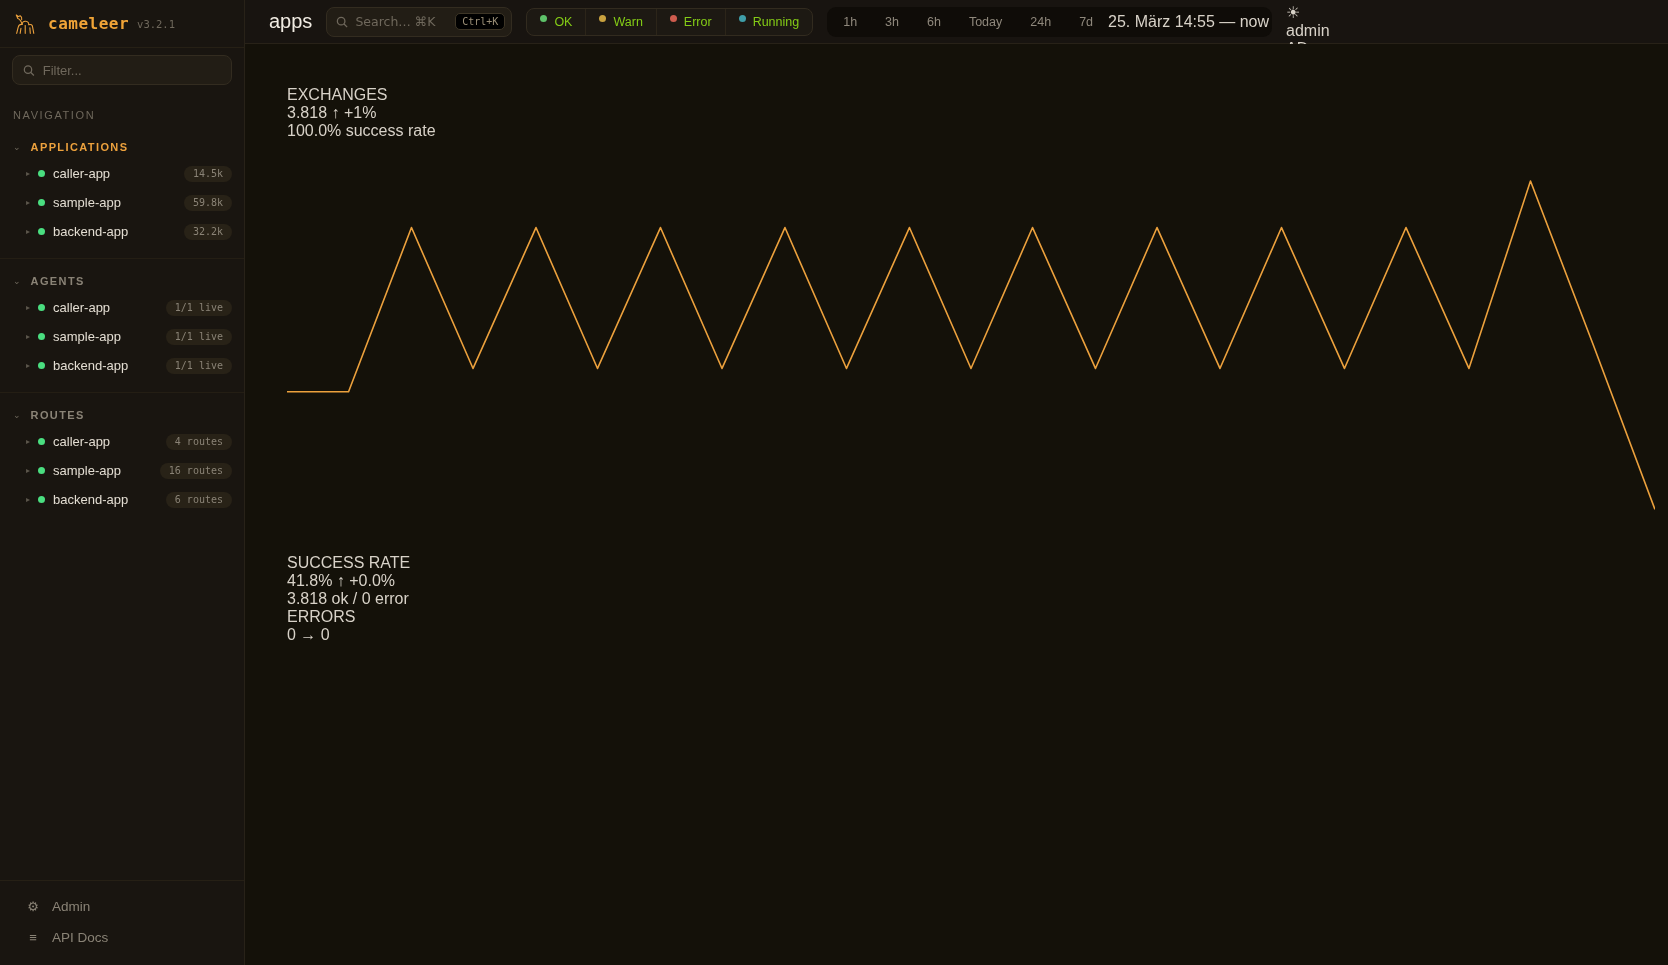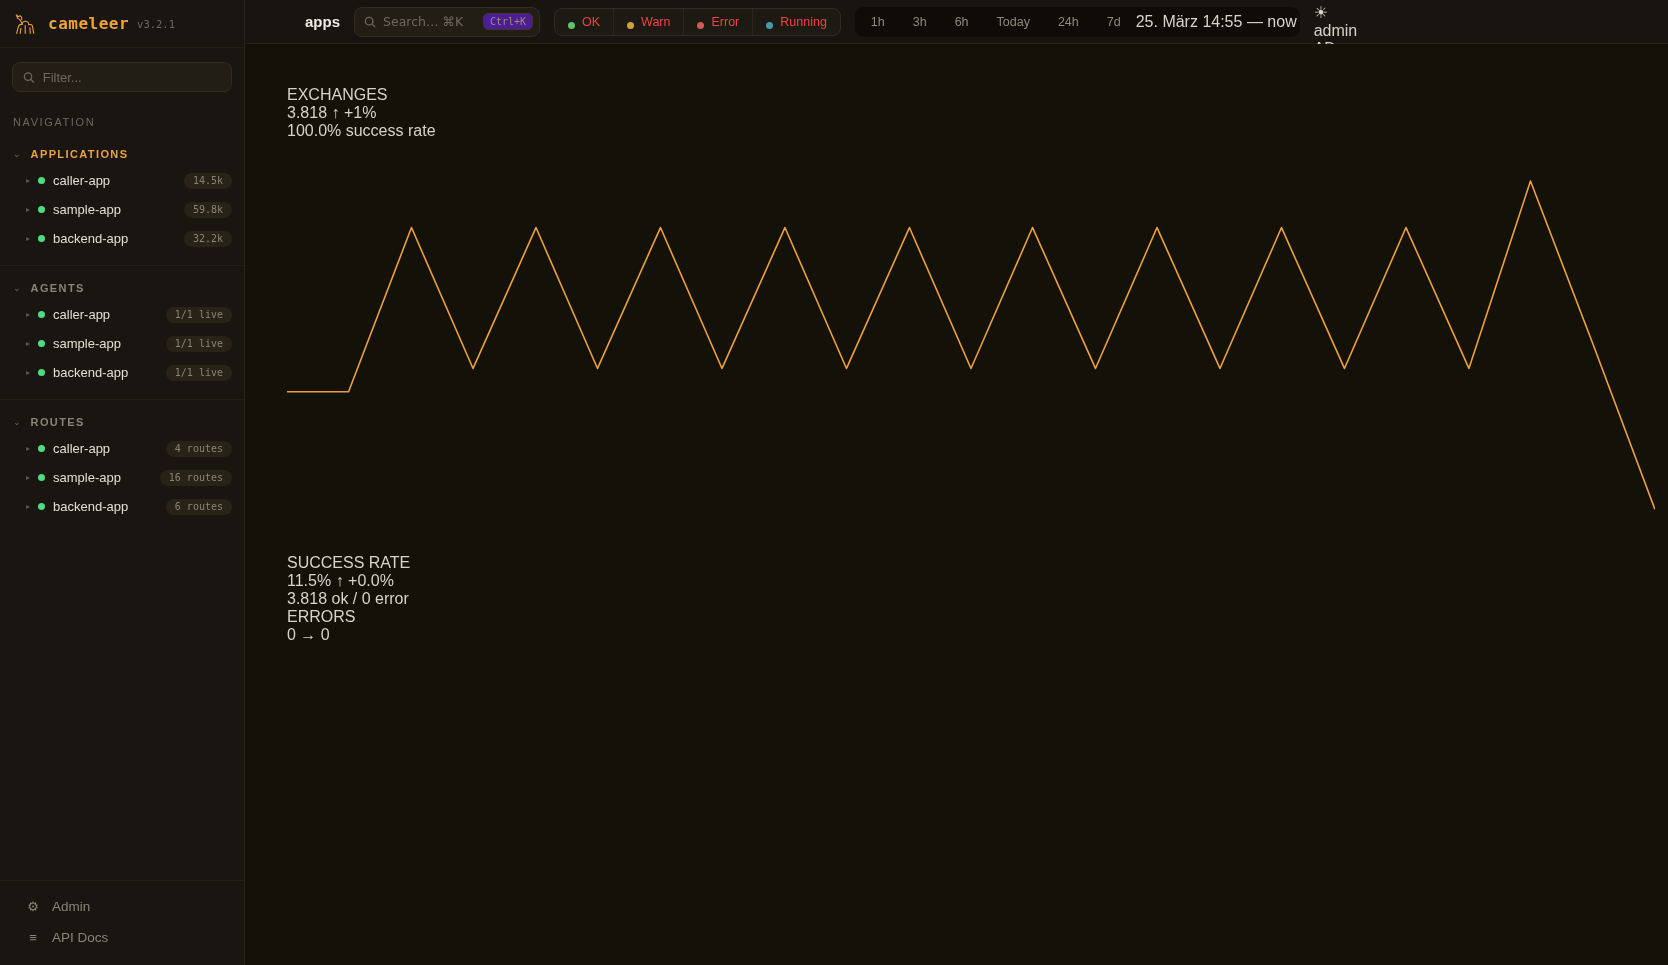--- a/index.html
+++ b/index.html
@@ -11,48 +11,48 @@
   .sidebar { width:245px; flex:0 0 245px; background:#191510; border-right:1px solid #282218; display:flex; flex-direction:column; }
   .right-col { flex:1; display:flex; flex-direction:column; min-width:0; }
   .topbar { height:44px; flex:0 0 44px; background:#181410; border-bottom:1px solid #282218; display:flex; align-items:center; padding:0 14px 0 24px; gap:14px; }
   .main { flex:1; background:#141109; padding:42px 13px 0 42px; position:relative; overflow:hidden; }
 
   
   .logo-row { height:48px; display:flex; align-items:center; gap:8px; padding:0 12px; border-bottom:1px solid #262015; }
   .logo-row svg { width:28px; height:26px; }
   .logo-title { font-family:"DejaVu Sans Mono", monospace; font-weight:bold; font-size:16px; color:#f0a437; letter-spacing:.5px; }
   .logo-ver { font-family:"DejaVu Sans Mono", monospace; font-size:10.5px; color:#6f685c; }
-  .filter-box { margin:14px 12px 10px; height:30px; background:#221d15; border:1px solid #332c20; border-radius:8px; display:flex; align-items:center; gap:8px; padding:0 10px; }
+  .filter-box { margin:7px 12px 10px; height:30px; background:#221d15; border:1px solid #332c20; border-radius:8px; display:flex; align-items:center; gap:8px; padding:0 10px; }
   .filter-box input { background:transparent; border:none; outline:none; color:#b8b1a4; font-size:13px; width:100%; font-family:"Liberation Sans",sans-serif; }
   .filter-box input::placeholder { color:#6f685c; }
   .nav-label { font-size:11px; letter-spacing:1.6px; color:#6f685c; padding:14px 13px 4px; font-weight:normal; }
   .nav-scroll { flex:1; overflow:hidden; }
   .nav-section { padding:10px 0 12px; border-bottom:1px solid #241e14; }
   .nav-section:last-child { border-bottom:none; }
   .sec-header { display:flex; align-items:center; gap:10px; padding:6px 13px; cursor:default; }
   .sec-caret { color:#6f685c; font-size:9px; line-height:1; }
   .sec-label { font-size:11px; font-weight:bold; letter-spacing:1.4px; color:#8a8376; }
   .sec-label.accent { color:#eca13d; }
   .nav-item { display:flex; align-items:center; gap:8px; padding:6px 12px 6px 26px; height:29px; }
   .item-caret { color:#5c564c; font-size:8px; }
   .dot { width:7px; height:7px; border-radius:50%; background:#4ade80; flex:0 0 auto; }
   .item-name { font-size:13px; color:#e3ddd2; font-weight:500; }
   .item-badge { margin-left:auto; font-family:"DejaVu Sans Mono",monospace; font-size:10px; color:#8a8376; background:#282217; border-radius:9px; padding:2.5px 9px; }
   .side-footer { border-top:1px solid #262015; padding:10px 0 12px; }
   .foot-item { display:flex; align-items:center; gap:12px; padding:8px 16px 8px 26px; color:#8a8376; font-size:13.5px; }
   .foot-icon { color:#8a8376; font-size:13px; width:14px; text-align:center; }
 
   
-  .ctx-label { font-size:15px; font-weight:bold; color:#f0ebe2;margin-left:36px; }
+  .ctx-label { font-size:20px; font-weight:normal; color:#f0ebe2; }
   .search-box { width:186px; height:30px; background:#221d15; border:1px solid #332c20; border-radius:8px; display:flex; align-items:center; gap:7px; padding:0 6px 0 9px; }
   .search-box input { flex:1; min-width:0; background:transparent; border:none; outline:none; font-size:12.5px; color:#b8b1a4; font-family:"DejaVu Sans", "Liberation Sans", sans-serif; }
   .search-box input::placeholder { color:#6f685c; }
-  .kbd { font-family:"DejaVu Sans Mono",monospace; font-size:10px; color:#9a8e76; border:1px solid #3d3526; background:#4c1d95; border-radius:5px; padding:2px 6px; white-space:nowrap;text-align:center; }
+  .kbd { font-family:"DejaVu Sans Mono",monospace; font-size:10px; color:#9a8e76; border:1px solid #3d3526; background:#000000; border-radius:5px; padding:2px 6px; white-space:nowrap;text-align:center; }
   .chip-group { display:flex; border:1px solid #322b1f; border-radius:8px; overflow:hidden; background:#1d1913; }
-  .chip { display:flex; align-items:flex-end; gap:7px; padding:6px 13px; font-size:12.5px; color:#ef4444; border-left:1px solid #2c2519; }
+  .chip { display:flex; align-items:flex-start; gap:7px; padding:6px 13px; font-size:12.5px; color:#84cc16; border-left:1px solid #2c2519; }
   .chip:first-child { border-left:none; }
   .chip .dot { width:7px; height:7px; }
   .time-group { display:flex; align-items:center; background:#0f0c08; border-radius:9px; padding:3px; gap:2px; }
   .time-btn { font-size:12.5px; color:#8f887c; padding:5px 13px; border-radius:6px; }
   .time-btn.active { background:#35",} 
   .time-btn.active { background:#342d21; color:#f2ede4; font-weight:bold; }
   .date-pill { display:flex; align-items:center; gap:10px; padding:5px 14px 5px 10px; font-family:"DejaVu Sans Mono",monospace; font-size:12px; }
   .date-from { color:#f2ede4; font-weight:bold; }
   .date-sep { color:#6f685c; }
   .date-to { color:#e8e2d6; }
@@ -300,21 +300,21 @@
     </div>
     <div class="card-sub">100.0% success rate</div>
             <div class="card-spark"><svg viewBox="0 0 100 30" preserveAspectRatio="none">
                 <polyline points="0.0,18.4 4.5,18.4 9.1,6.4 13.6,16.7 18.2,6.4 22.7,16.7 27.3,6.4 31.8,16.7 36.4,6.4 40.9,16.7 45.5,6.4 50.0,16.7 54.5,6.4 59.1,16.7 63.6,6.4 68.2,16.7 72.7,6.4 77.3,16.7 81.8,6.4 86.4,16.7 90.9,3.0 95.5,15.0 100.0,27.0" fill="none" stroke="#eca13d" stroke-width="1.6" vector-effect="non-scaling-stroke" stroke-linejoin="round"></polyline>
               </svg></div>
           </div>
           <div class="card">
             <div class="card-accent" style="background:linear-gradient(90deg, #4ade80 0%, #4ade80 30%, transparent 96%)"></div>
     <div class="card-label">SUCCESS RATE</div>
     <div class="card-valrow">
-      <span class="card-value">11.5%</span>
+      <span class="card-value">41.8%</span>
       <span class="card-delta green">↑ +0.0%</span>
     </div>
     <div class="card-sub">3.818 ok / 0 error</div>
           </div>
           <div class="card">
             <div class="card-accent" style="background:linear-gradient(90deg, #e05c4e 0%, #e05c4e 30%, transparent 96%)"></div>
     <div class="card-label">ERRORS</div>
     <div class="card-valrow">
       <span class="card-value">0</span>
       <span class="card-delta gray">→ 0</span>

